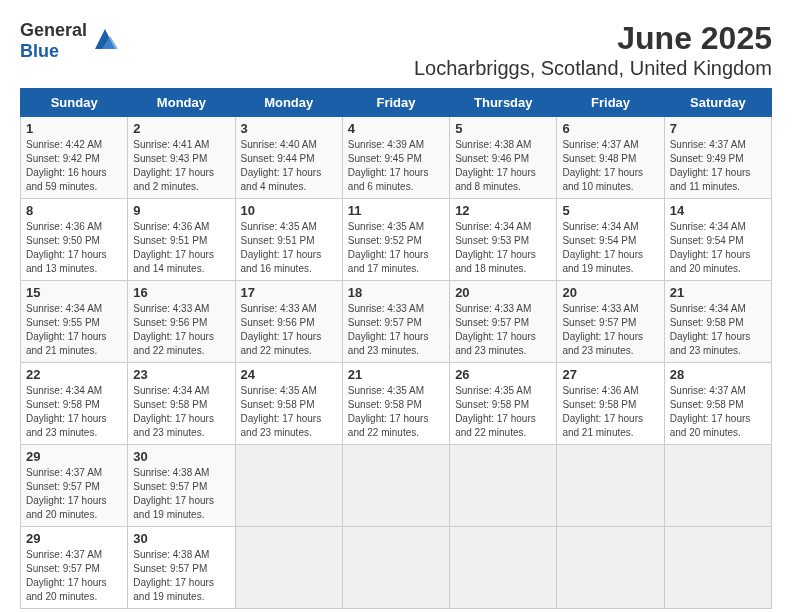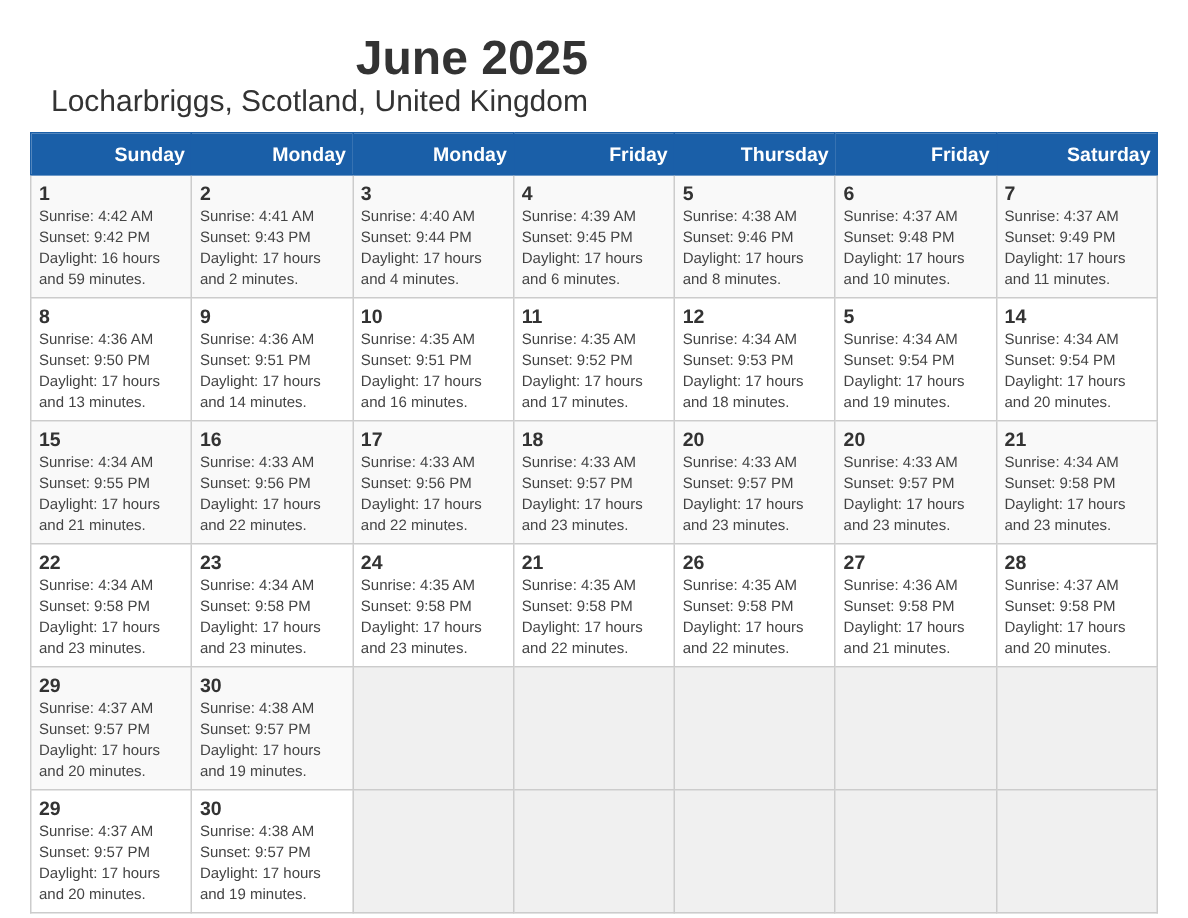--- a/index.html
+++ b/index.html
@@ -37,21 +37,21 @@
       width: 100%;
       border-collapse: collapse;
       font-size: 11px;
     }
     thead tr th {
       background-color: #1a5fa8;
       color: #fff;
       padding: 6px 4px;
       font-size: 13px;
       font-weight: bold;
-      text-align: right;
+      text-align: center;
       border: 1px solid #1a5fa8;
     }
     tbody tr td {
       border: 1px solid #ccc;
       vertical-align: top;
       padding: 4px 5px;
       width: 107px;
       min-height: 80px;
       background: #fff;
     }
@@ -74,20 +74,30 @@
       line-height: 1.4;
     }
     td.empty {
       background: #f0f0f0 !important;
     }
   </style>
 </head>
 <body>
 
 <div class="header">
+  <div class="logo">
+    <span>
+      <span style="font-size:18px;font-weight:bold;color:#333;">General</span><br>
+      <span style="font-size:18px;font-weight:bold;color:#1a5fa8;">Blue</span>
+    </span>
+    <svg width="30" height="30" viewBox="0 0 30 30" style="margin-left:3px;margin-top:-4px;">
+      <polygon points="5,25 15,5 25,25" fill="#1a5fa8"></polygon>
+      <polygon points="12,25 20,12 28,25" fill="#4a90d9" opacity="0.7"></polygon>
+    </svg>
+  </div>
   <div class="title-block">
     <div class="month-title">June 2025</div>
     <div class="location-title">Locharbriggs, Scotland, United Kingdom</div>
   </div>
 </div>
 
 <table>
   <thead>
     <tr>
     <th>Sunday</th>

